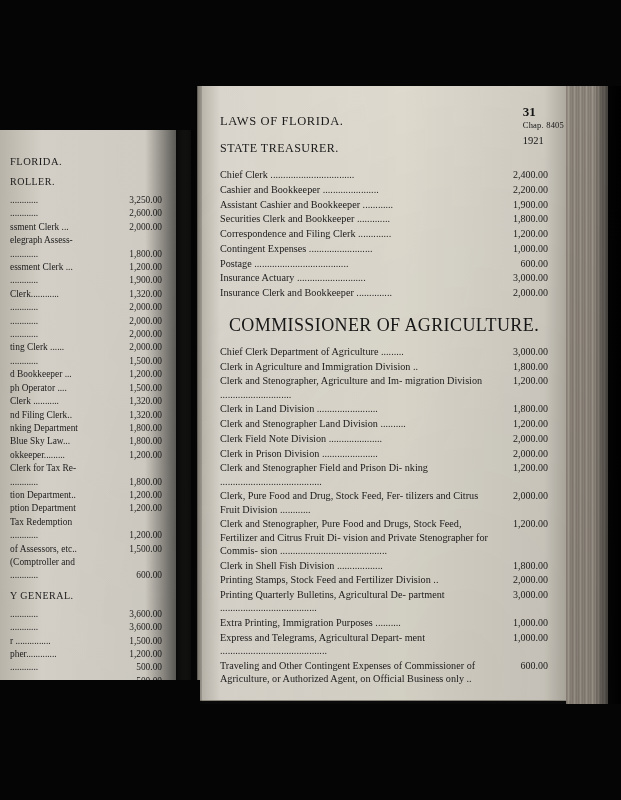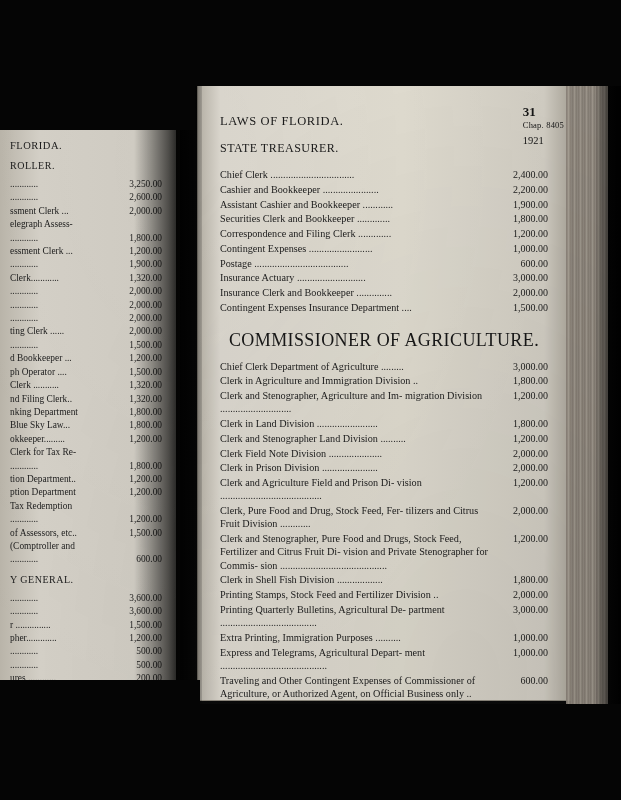--- a/index.html
+++ b/index.html
@@ -24,26 +24,27 @@
   .scan-bg {
     position: absolute;
     inset: 0;
     background:
       linear-gradient(to bottom, #050505 0%, #0a0a0a 100%);
   }
   
   .left-page {
     position: absolute;
     left: 0;
-    top: 80px;
+    top: 96px;
     width: 180px;
     height: 610px;
     background: #cfcbc2;
     background-image: linear-gradient(to right, #b9b4a9 0%, #d3cfc6 22%, #cdc9c0 100%);
     overflow: hidden;
+    padding-left: 11px;
   }
   .left-page .shade {
     position: absolute;
     right: 0;
     top: 0;
     bottom: 0;
     width: 46px;
     background: linear-gradient(to right, rgba(0,0,0,0) 0%, rgba(0,0,0,0.62) 75%, rgba(0,0,0,0.88) 100%);
   }
   
@@ -420,24 +421,20 @@
               <td class="amount">600.00</td>
             </tr>
             <tr>
               <td class="label">Insurance Actuary ........................... </td>
               <td class="amount">3,000.00</td>
             </tr>
             <tr>
               <td class="label">Insurance Clerk and Bookkeeper .............. </td>
               <td class="amount">2,000.00</td>
             </tr>
-            <tr>
-              <td class="label">Contingent Expenses Insurance Department .... </td>
-              <td class="amount">1,500.00</td>
-            </tr>
           </tbody>
       </table>
       <div class="sect-head">COMMISSIONER OF AGRICULTURE.</div>
       <table class="entries">
         <tbody id="sec1-rows">
             <tr>
               <td class="label">Chief Clerk Department of Agriculture ......... </td>
               <td class="amount">3,000.00</td>
             </tr>
             <tr>
@@ -458,21 +455,21 @@
             </tr>
             <tr>
               <td class="label">Clerk Field Note Division ..................... </td>
               <td class="amount">2,000.00</td>
             </tr>
             <tr>
               <td class="label">Clerk in Prison Division ...................... </td>
               <td class="amount">2,000.00</td>
             </tr>
             <tr>
-              <td class="label">Clerk and Agriculture Field and Prison Di- vision ........................................ </td>
+              <td class="label">Clerk and Stenographer Field and Prison Di- nking ........................................ </td>
               <td class="amount">1,200.00</td>
             </tr>
             <tr>
               <td class="label">Clerk, Pure Food and Drug, Stock Feed, Fer- tilizers and Citrus Fruit Division ............ </td>
               <td class="amount">2,000.00</td>
             </tr>
             <tr>
               <td class="label">Clerk and Stenographer, Pure Food and Drugs, Stock Feed, Fertilizer and Citrus Fruit Di- vision and Private Stenographer for Commis- sion .......................................... </td>
               <td class="amount">1,200.00</td>
             </tr>

